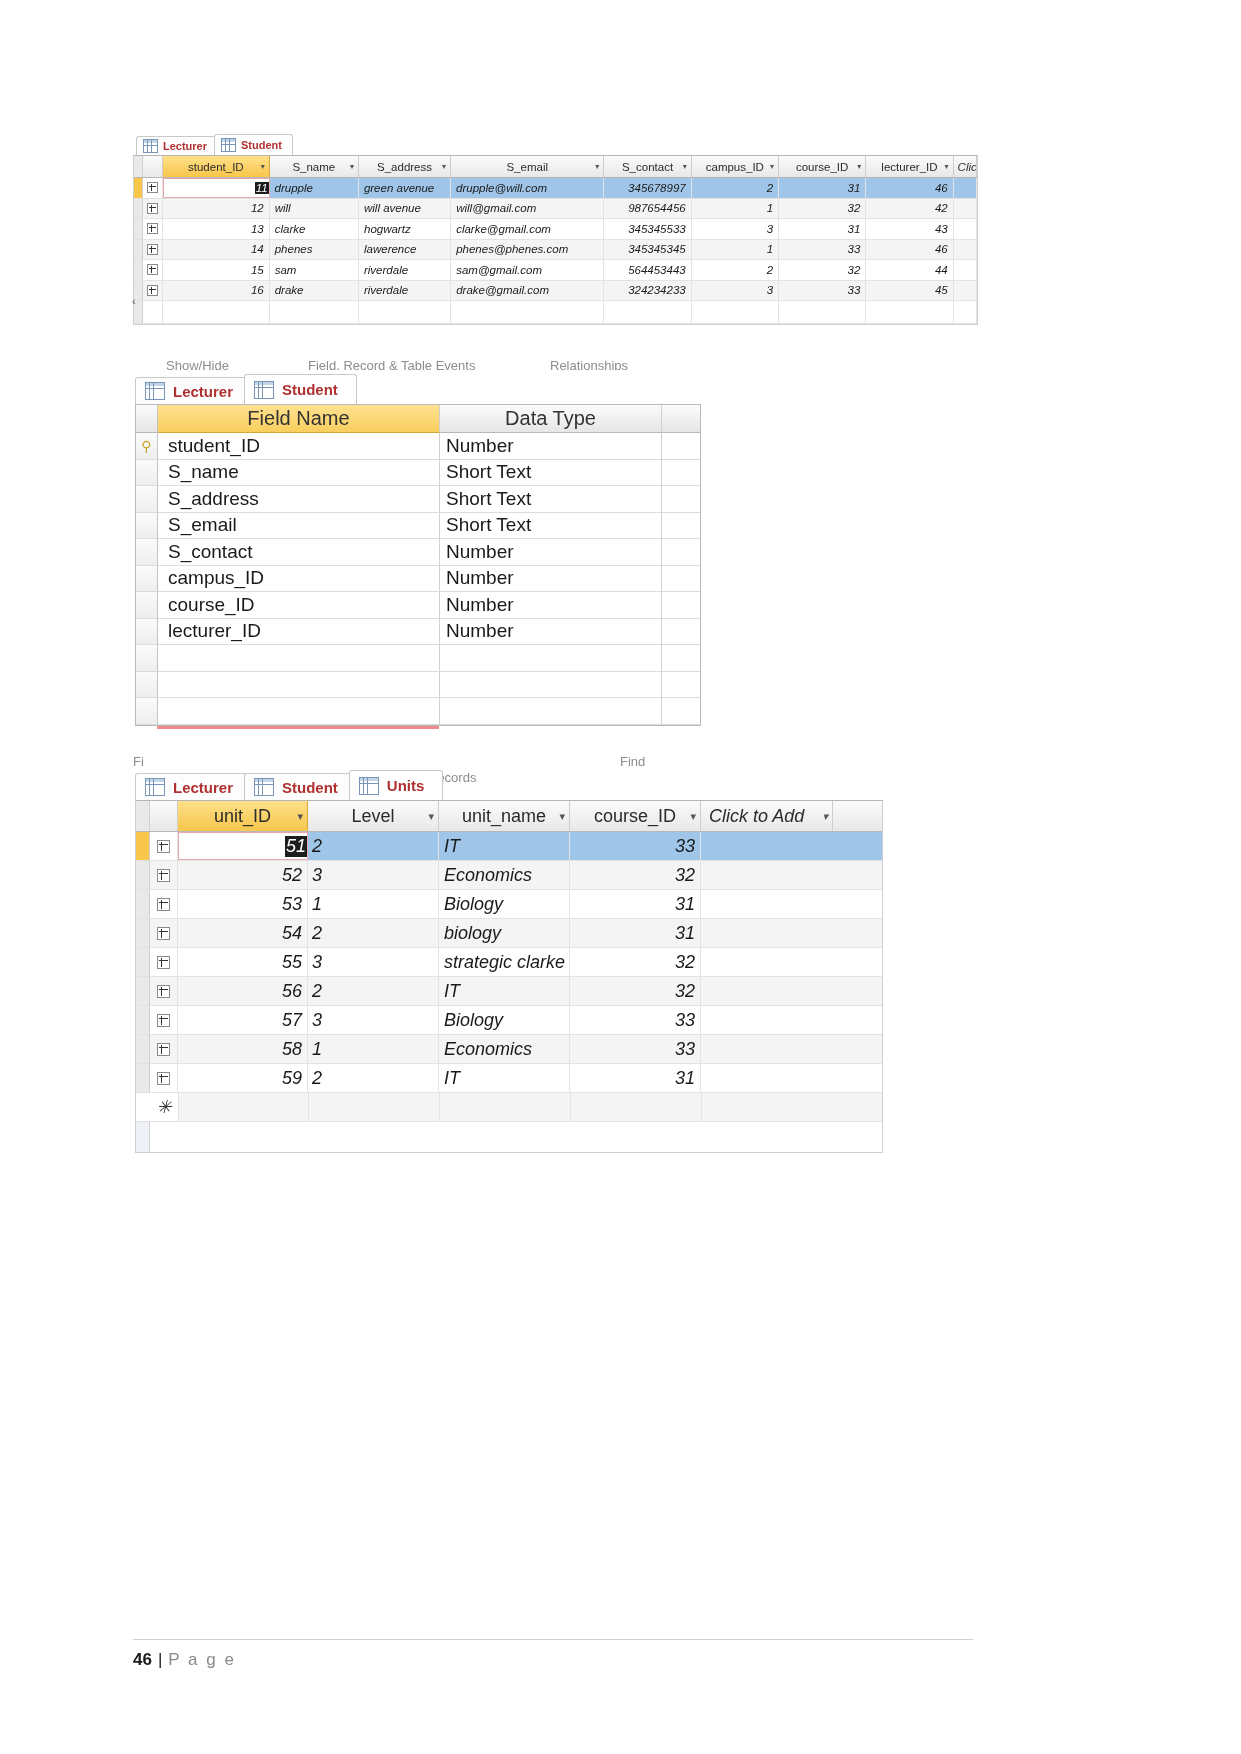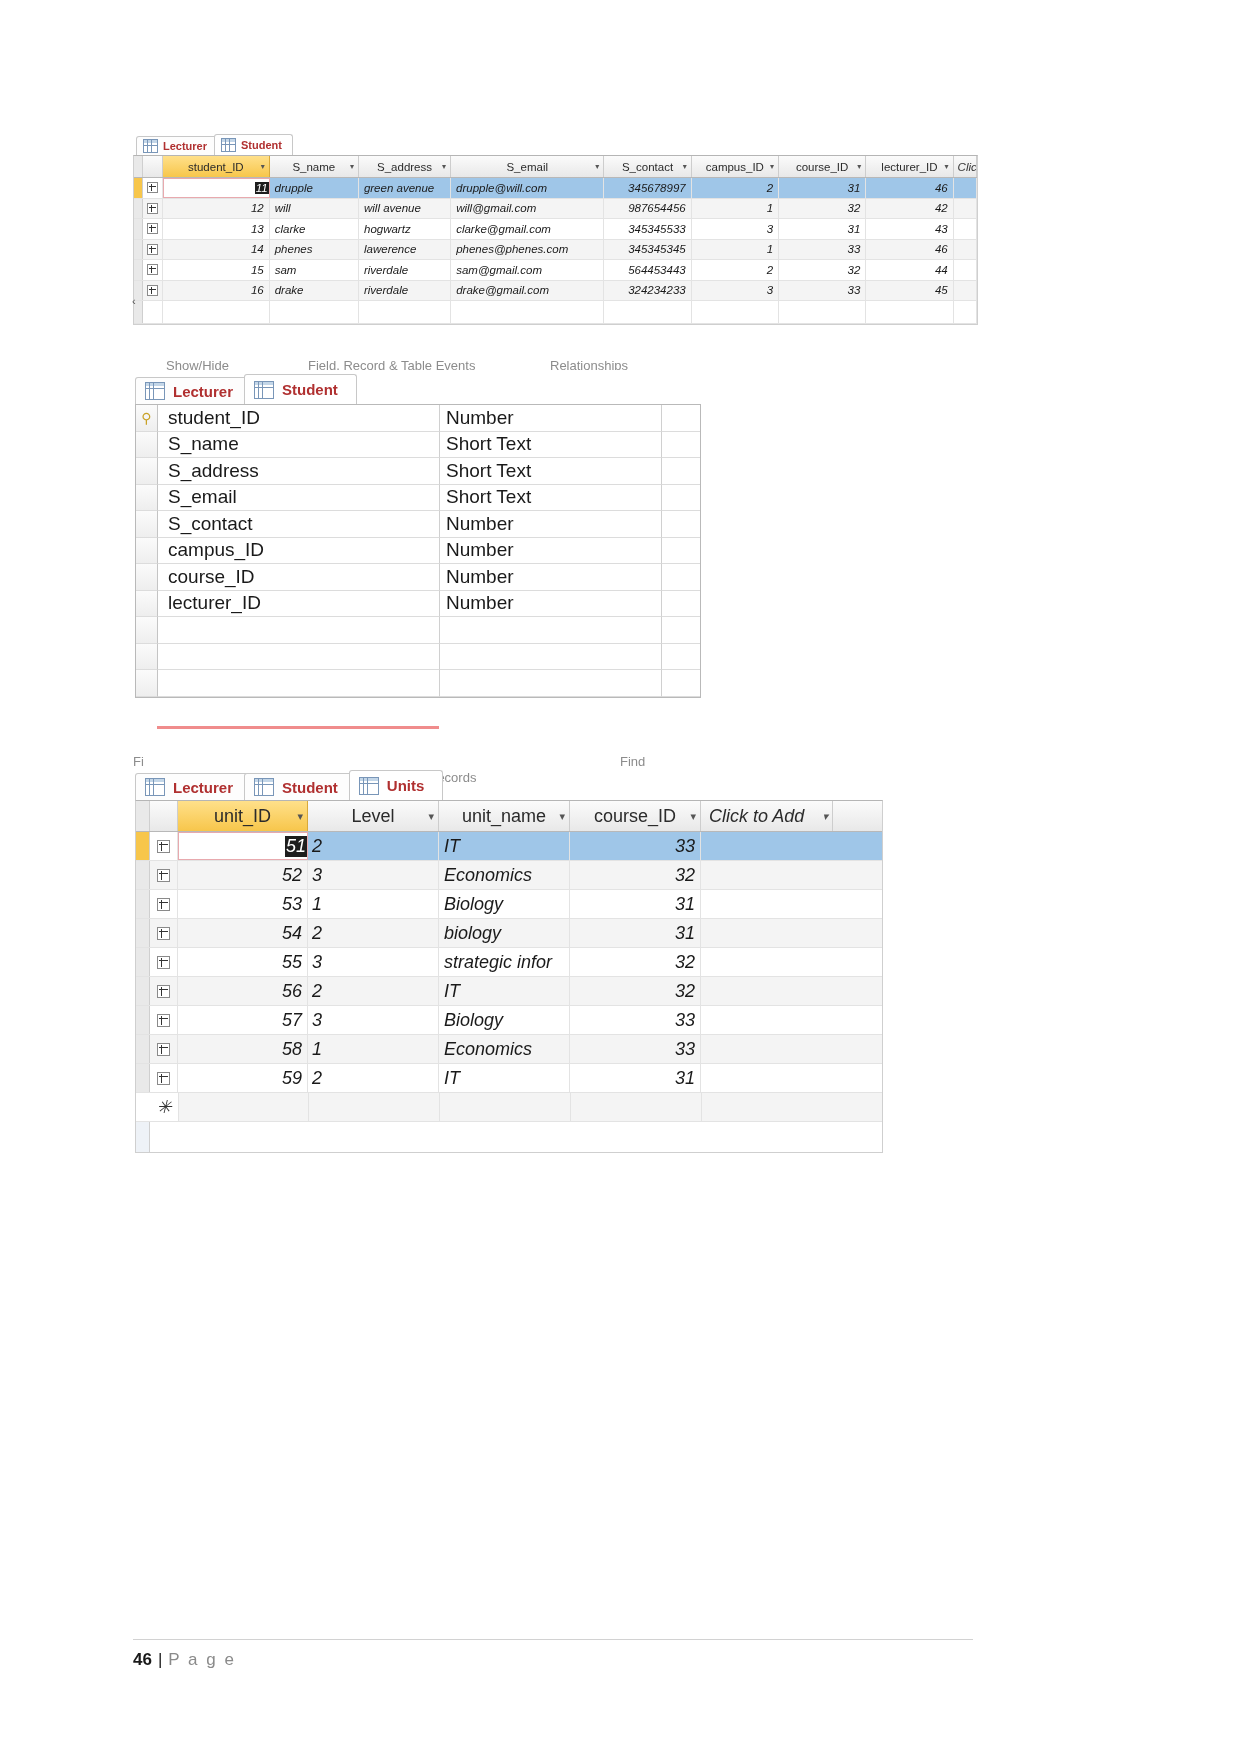--- a/index.html
+++ b/index.html
@@ -538,20 +538,30 @@
       <span>Lecturer</span>
     </div>
     <div class="doctab active" style="height:30px; margin-left:-6px; padding:2px 18px 2px 9px; gap:8px;">
       <span class="tbl-icon" style="width:18px;height:16px;"></span>
       <span>Student</span>
     </div>
   </div>
 
   <div class="dv" style="position:absolute; left:2px; top:49px; width:566px;">
 
+    <div class="dv-row dv-hdr" style="height:28px;">
+      <div class="dv-gutter"></div>
+      <div class="dv-fname">
+        <span>Field Name</span>
+      </div>
+      <div class="dv-dtype">
+        <span>Data Type</span>
+      </div>
+      <div class="dv-desc"></div>
+    </div>
 
     <div class="dv-row">
       <div class="dv-gutter">
         <span class="keyglyph">⚲</span>
       </div>
       <div class="dv-fname">
         <span>student_ID</span>
         </div>
       <div class="dv-dtype">
         <span>Number</span>
@@ -800,21 +810,21 @@
         <div class="expander" style="width:28px;">
           <span class="plusbox" style="width:11px;height:11px;"></span>
           </div>
         <div class="cell num" style="width:130px;">
           <span>55</span>
           </div>
         <div class="cell txt" style="width:131px; padding-left:4px;">
           <span>3</span>
           </div>
         <div class="cell txt" style="width:131px;">
-          <span>strategic infor</span>
+          <span>strategic clarke</span>
           </div>
         <div class="cell num" style="width:131px;">
           <span>32</span>
           </div>
         <div class="cell" style="width:132px; border-right:none;"></div>
       </div>
 
       <div class="ds-row alt" style="height:28px;">
         <div class="selstrip" style="width:14px;"></div>
         <div class="expander" style="width:28px;">

